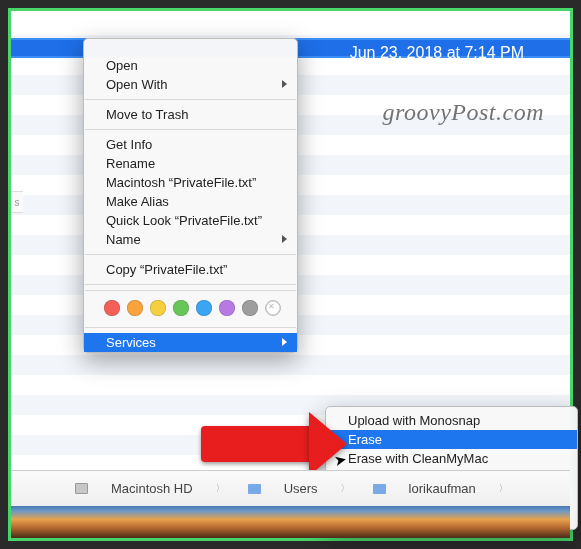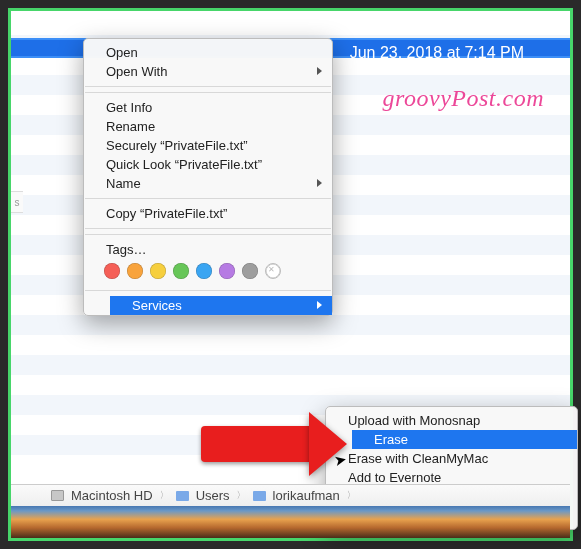--- a/index.html
+++ b/index.html
@@ -11,38 +11,38 @@
     .col-s { position: absolute; right: 8px; font-size: 11px; color: #333; }
     .hdr-div1 { position: absolute; left: 340px; top: 2px; bottom: 2px; width: 1px; background: #dcdcdc; }
     .hdr-div2 { position: absolute; right: 22px; top: 2px; bottom: 2px; width: 1px; background: #dcdcdc; }
     .caret-up { position: absolute; left: 322px; top: 9px; width: 0; height: 0; border-left: 4px solid transparent; border-right: 4px solid transparent; border-bottom: 5px solid #666; }
     .list { position: absolute; top: 24px; left: 0; right: 0; bottom: 52px; background: #fff; }
     .stripes div { height: 20px; }
     .stripes div:nth-child(odd) { background: #f2f6fb; }
     .stripes div:nth-child(even) { background: #fff; }
     .sel-row { position: absolute; top: 3px; left: 0; right: 0; height: 20px; background: #1e6fe8; border-top: 2px solid #3c8ef7; border-bottom: 2px solid #3c8ef7; }
     .sel-date { position: absolute; right: 46px; top: 4px; color: #fff; font-size: 16px; }
-    .watermark { position: absolute; right: 26px; top: 50px; color: #ec4899; font-family: Georgia, serif; font-style: italic; font-size: 24px; letter-spacing: .5px; pointer-events: none; }
+    .watermark { position: absolute; right: 26px; top: 64px; color: #737373; font-family: Georgia, serif; font-style: italic; font-size: 24px; letter-spacing: .5px; pointer-events: none; }
     .left-stub { position: absolute; left: 0; top: 180px; width: 12px; height: 22px; border-top: 1px solid #ddd; border-bottom: 1px solid #ddd; background: #fafafa; text-align: center; font-size: 10px; color: #999; line-height: 22px; }
-    .ctx { position: absolute; left: 72px; top: 27px; width: 250px; background: rgba(248,248,248,.98); border: 1px solid #bcbcbc; border-radius: 5px; box-shadow: 0 8px 24px rgba(0,0,0,.35); padding: 4px 0 0; }
+    .ctx { position: absolute; left: 72px; top: 27px; width: 215px; background: rgba(248,248,248,.98); border: 1px solid #bcbcbc; border-radius: 5px; box-shadow: 0 8px 24px rgba(0,0,0,.35); padding: 17px 0 0; }
     .mi { padding: 2px 20px 2px 22px; font-size: 13px; color: #222; position: relative; }
-    .mi.hl { background: #1e76ef; color: #fff; margin-left: 26px; }
+    .mi.hl { background: #1e76ef; color: #fff; }
     .sep { height: 1px; background: #d8d8d8; margin: 5px 1px; }
     .sub-caret { position: absolute; right: 10px; top: 5px; width: 0; height: 0; border-top: 4px solid transparent; border-bottom: 4px solid transparent; border-left: 5px solid #555; }
     .mi.hl .sub-caret { border-left-color: #fff; }
     .tags { padding: 4px 0 6px 20px; display: flex; gap: 7px; }
     .tag { width: 16px; height: 16px; border-radius: 50%; box-shadow: inset 0 0 0 .5px rgba(0,0,0,.25); }
     .tag.nocolor { background: #fff; border: 1.5px solid #bbb; position: relative; }
     .tag.nocolor::after { content:"✕"; font-size:8px; color:#bbb; position:absolute; left:2px; top:1px; }
     .sub { position: absolute; left: 314px; top: 395px; width: 253px; background: rgba(248,248,248,.98); border: 1px solid #bcbcbc; border-radius: 5px; box-shadow: 0 8px 24px rgba(0,0,0,.35); padding: 4px 0; }
     .cursor { position: absolute; left: 323px; top: 440px; font-size: 15px; color: #000; transform: rotate(-12deg); pointer-events:none; }
     .arrow { position: absolute; left: 190px; top: 415px; pointer-events: none; }
     .arrow-body { width: 110px; height: 36px; background: #e81e1e; border-radius: 4px 0 0 4px; box-shadow: 0 2px 4px rgba(0,0,0,.4); }
     .arrow-head { position: absolute; left: 108px; top: -14px; width: 0; height: 0; border-top: 32px solid transparent; border-bottom: 32px solid transparent; border-left: 38px solid #e81e1e; filter: drop-shadow(0 2px 3px rgba(0,0,0,.4)); }
-    .pathbar { position: absolute; left: 0; right: 0; bottom: 32px; height: 22px; background: linear-gradient(#fafafa,#efefef); border-top: 1px solid #ccc; display: flex; align-items: center; font-size: 11px; color: #444; padding-left: 40px; gap: 4px; }
+    .pathbar { position: absolute; left: 0; right: 0; bottom: 32px; height: 36px; background: linear-gradient(#fafafa,#efefef); border-top: 1px solid #ccc; display: flex; align-items: center; font-size: 11px; color: #444; padding-left: 64px; gap: 20px; }
     .pb-sep { color: #9a9a9a; margin: 0 3px; font-size: 9px; }
     .pb-ico { width: 13px; height: 10px; display: inline-block; background: #7aa9e8; border-radius: 1px; margin-right: 3px; vertical-align: middle; }
     .pb-ico.hd { background: #c7c7c7; border: 1px solid #999; height: 11px; }
     .bgimg { position: absolute; left: 0; right: 0; bottom: 0; height: 34px; background: linear-gradient(0deg, #4a2d1a 0%, #b5682e 30%, #e8a24e 55%, #6a98c7 80%, #3a6aa8 100%); }
   </style>
 </head>
 <body>
 
 <div class="frame">
 
@@ -75,31 +75,32 @@
     </div>
     <div class="watermark">groovyPost.com</div>
   </div>
 
   <div class="left-stub">s</div>
 
   <div class="ctx">
     <div class="mi">Open</div>
     <div class="mi"><span>Open With</span><span class="sub-caret"></span></div>
     <div class="sep"></div>
+    <div class="mi">Move to Trash</div>
     <div class="sep"></div>
     <div class="mi">Get Info</div>
     <div class="mi">Rename</div>
-    <div class="mi">Securely “PrivateFile.txt”</div>
+    <div class="mi">Macintosh “PrivateFile.txt”</div>
+    <div class="mi">Make Alias</div>
     <div class="mi">Quick Look “PrivateFile.txt”</div>
     <div class="mi"><span>Name</span><span class="sub-caret"></span></div>
     <div class="sep"></div>
     <div class="mi">Copy “PrivateFile.txt”</div>
     <div class="sep"></div>
     <div class="sep"></div>
-    <div class="mi">Tags…</div>
     <div class="tags">
       <span class="tag" style="background:#f55f57"></span>
       <span class="tag" style="background:#f8a33c"></span>
       <span class="tag" style="background:#f6cf3e"></span>
       <span class="tag" style="background:#67c658"></span>
       <span class="tag" style="background:#3aa5f2"></span>
       <span class="tag" style="background:#b67be3"></span>
       <span class="tag" style="background:#9e9e9e"></span>
       <span class="tag nocolor"></span>
     </div>

